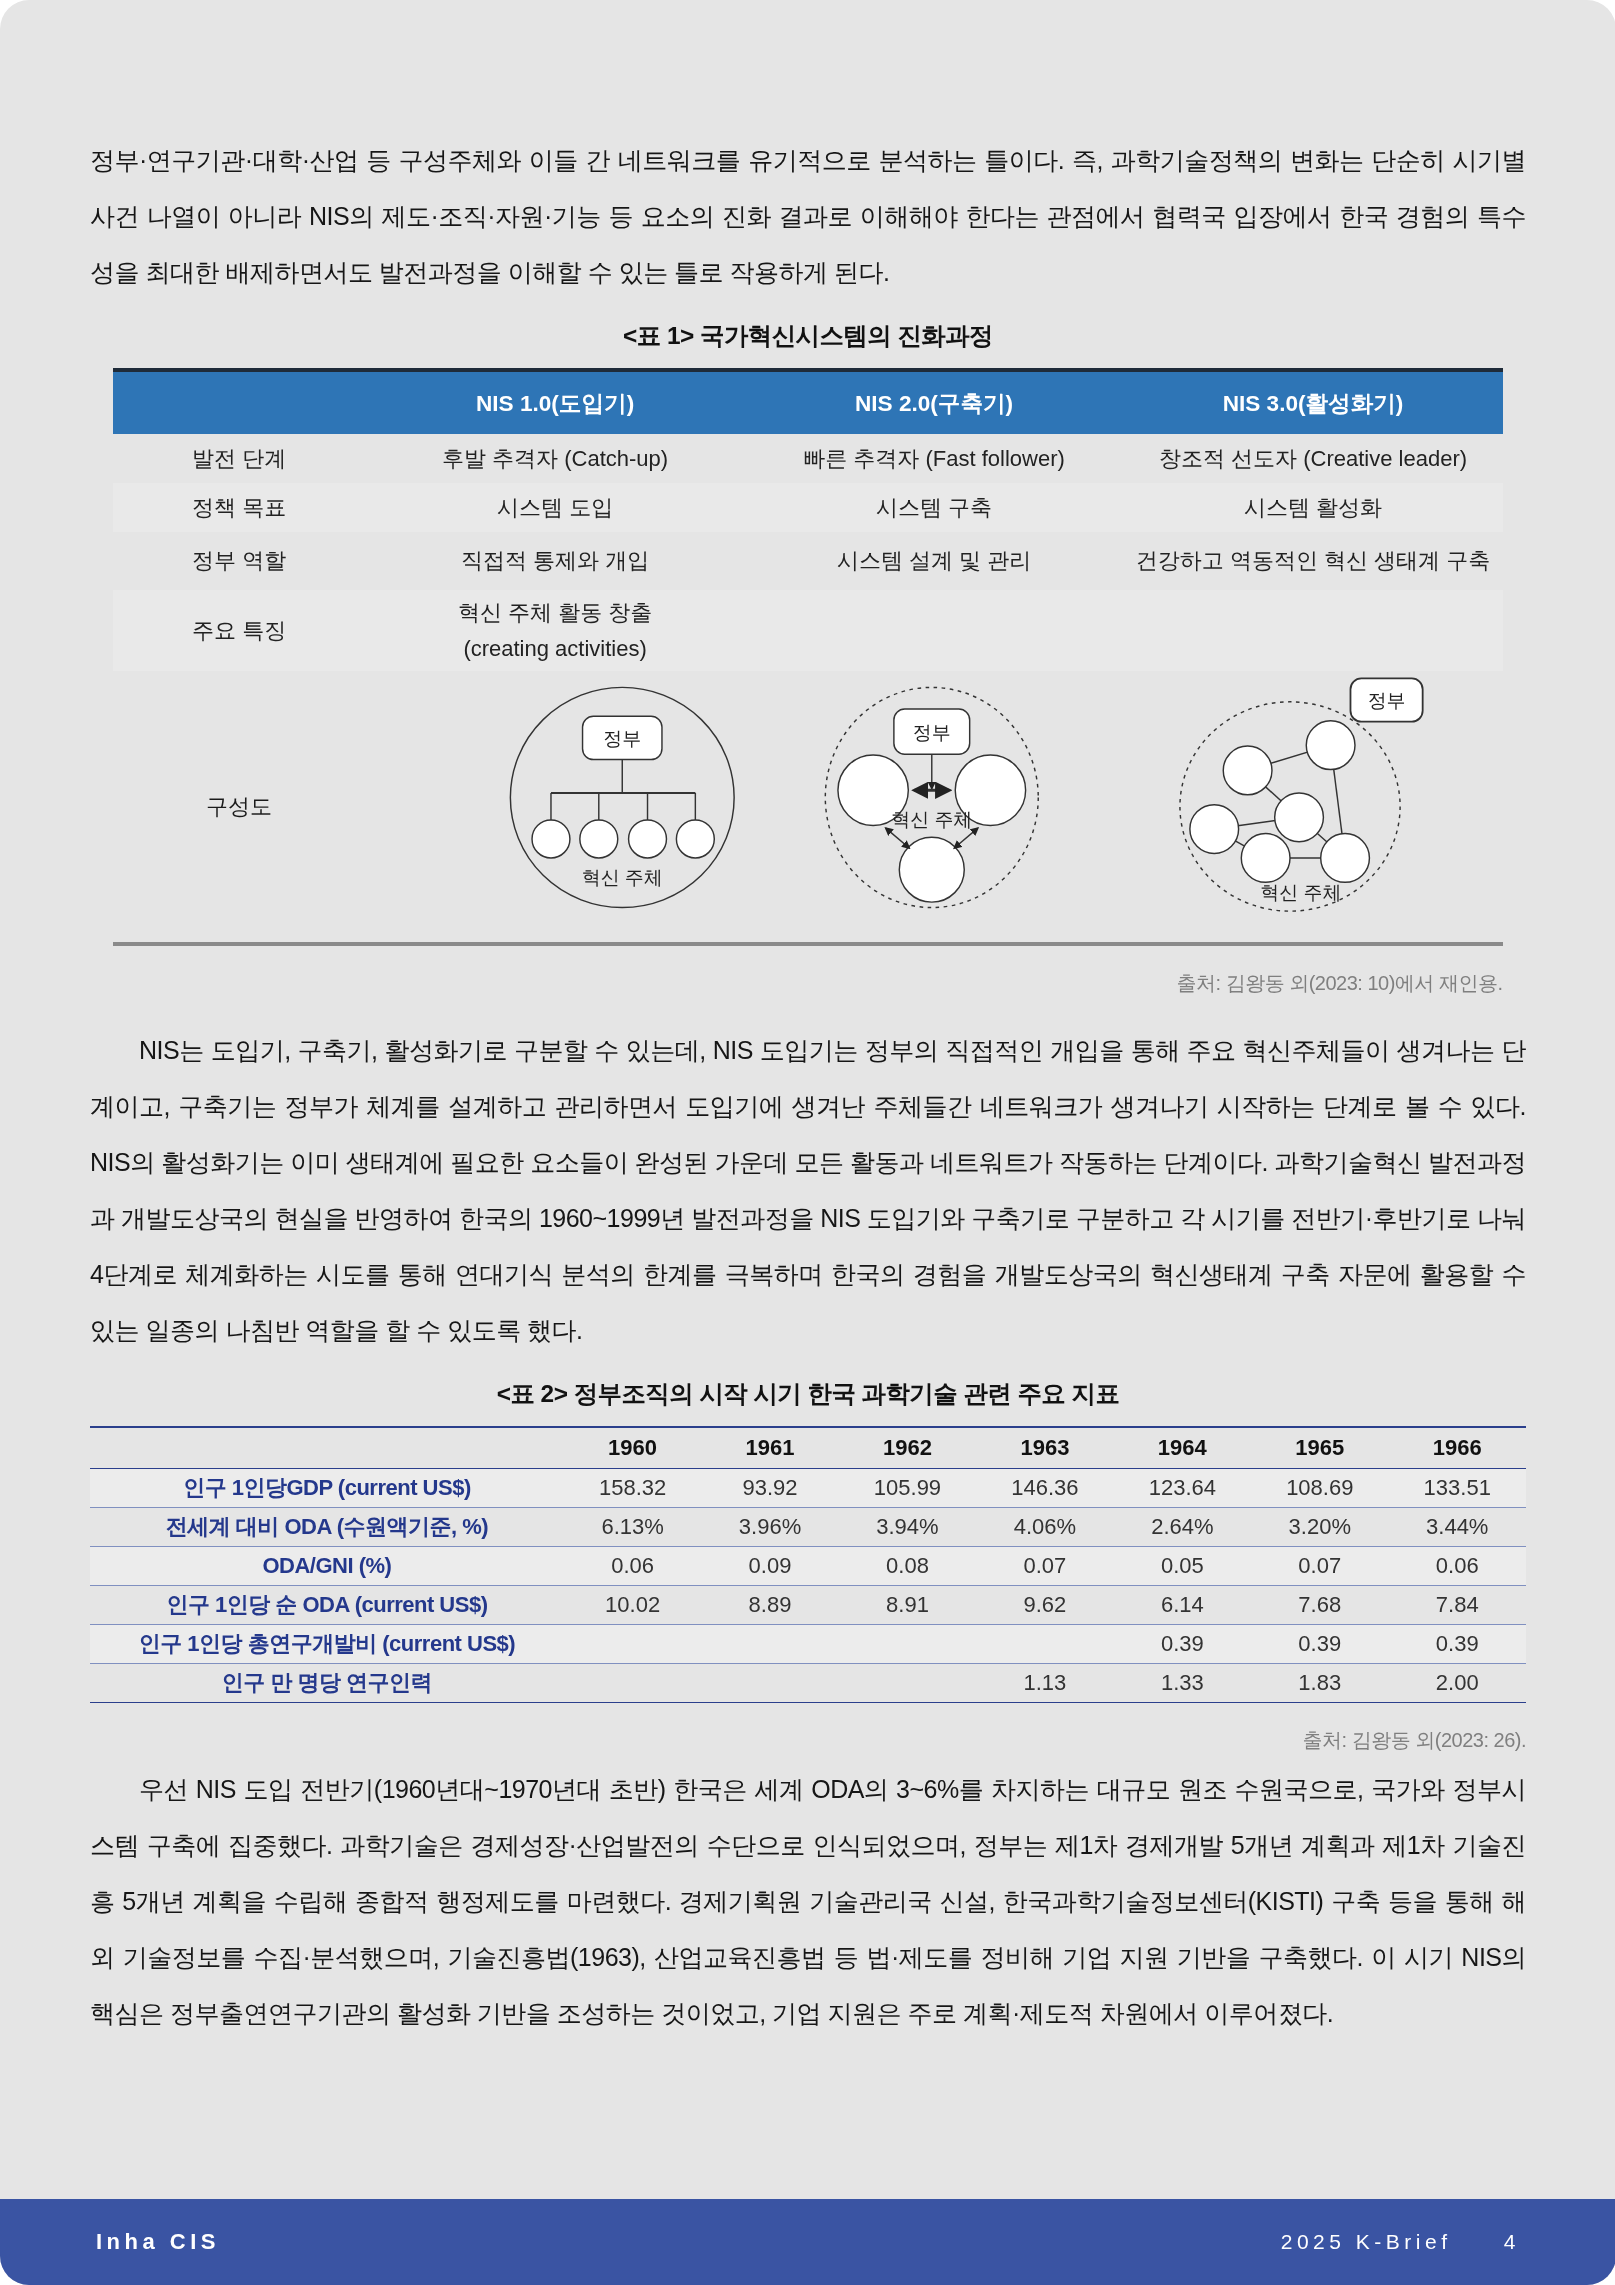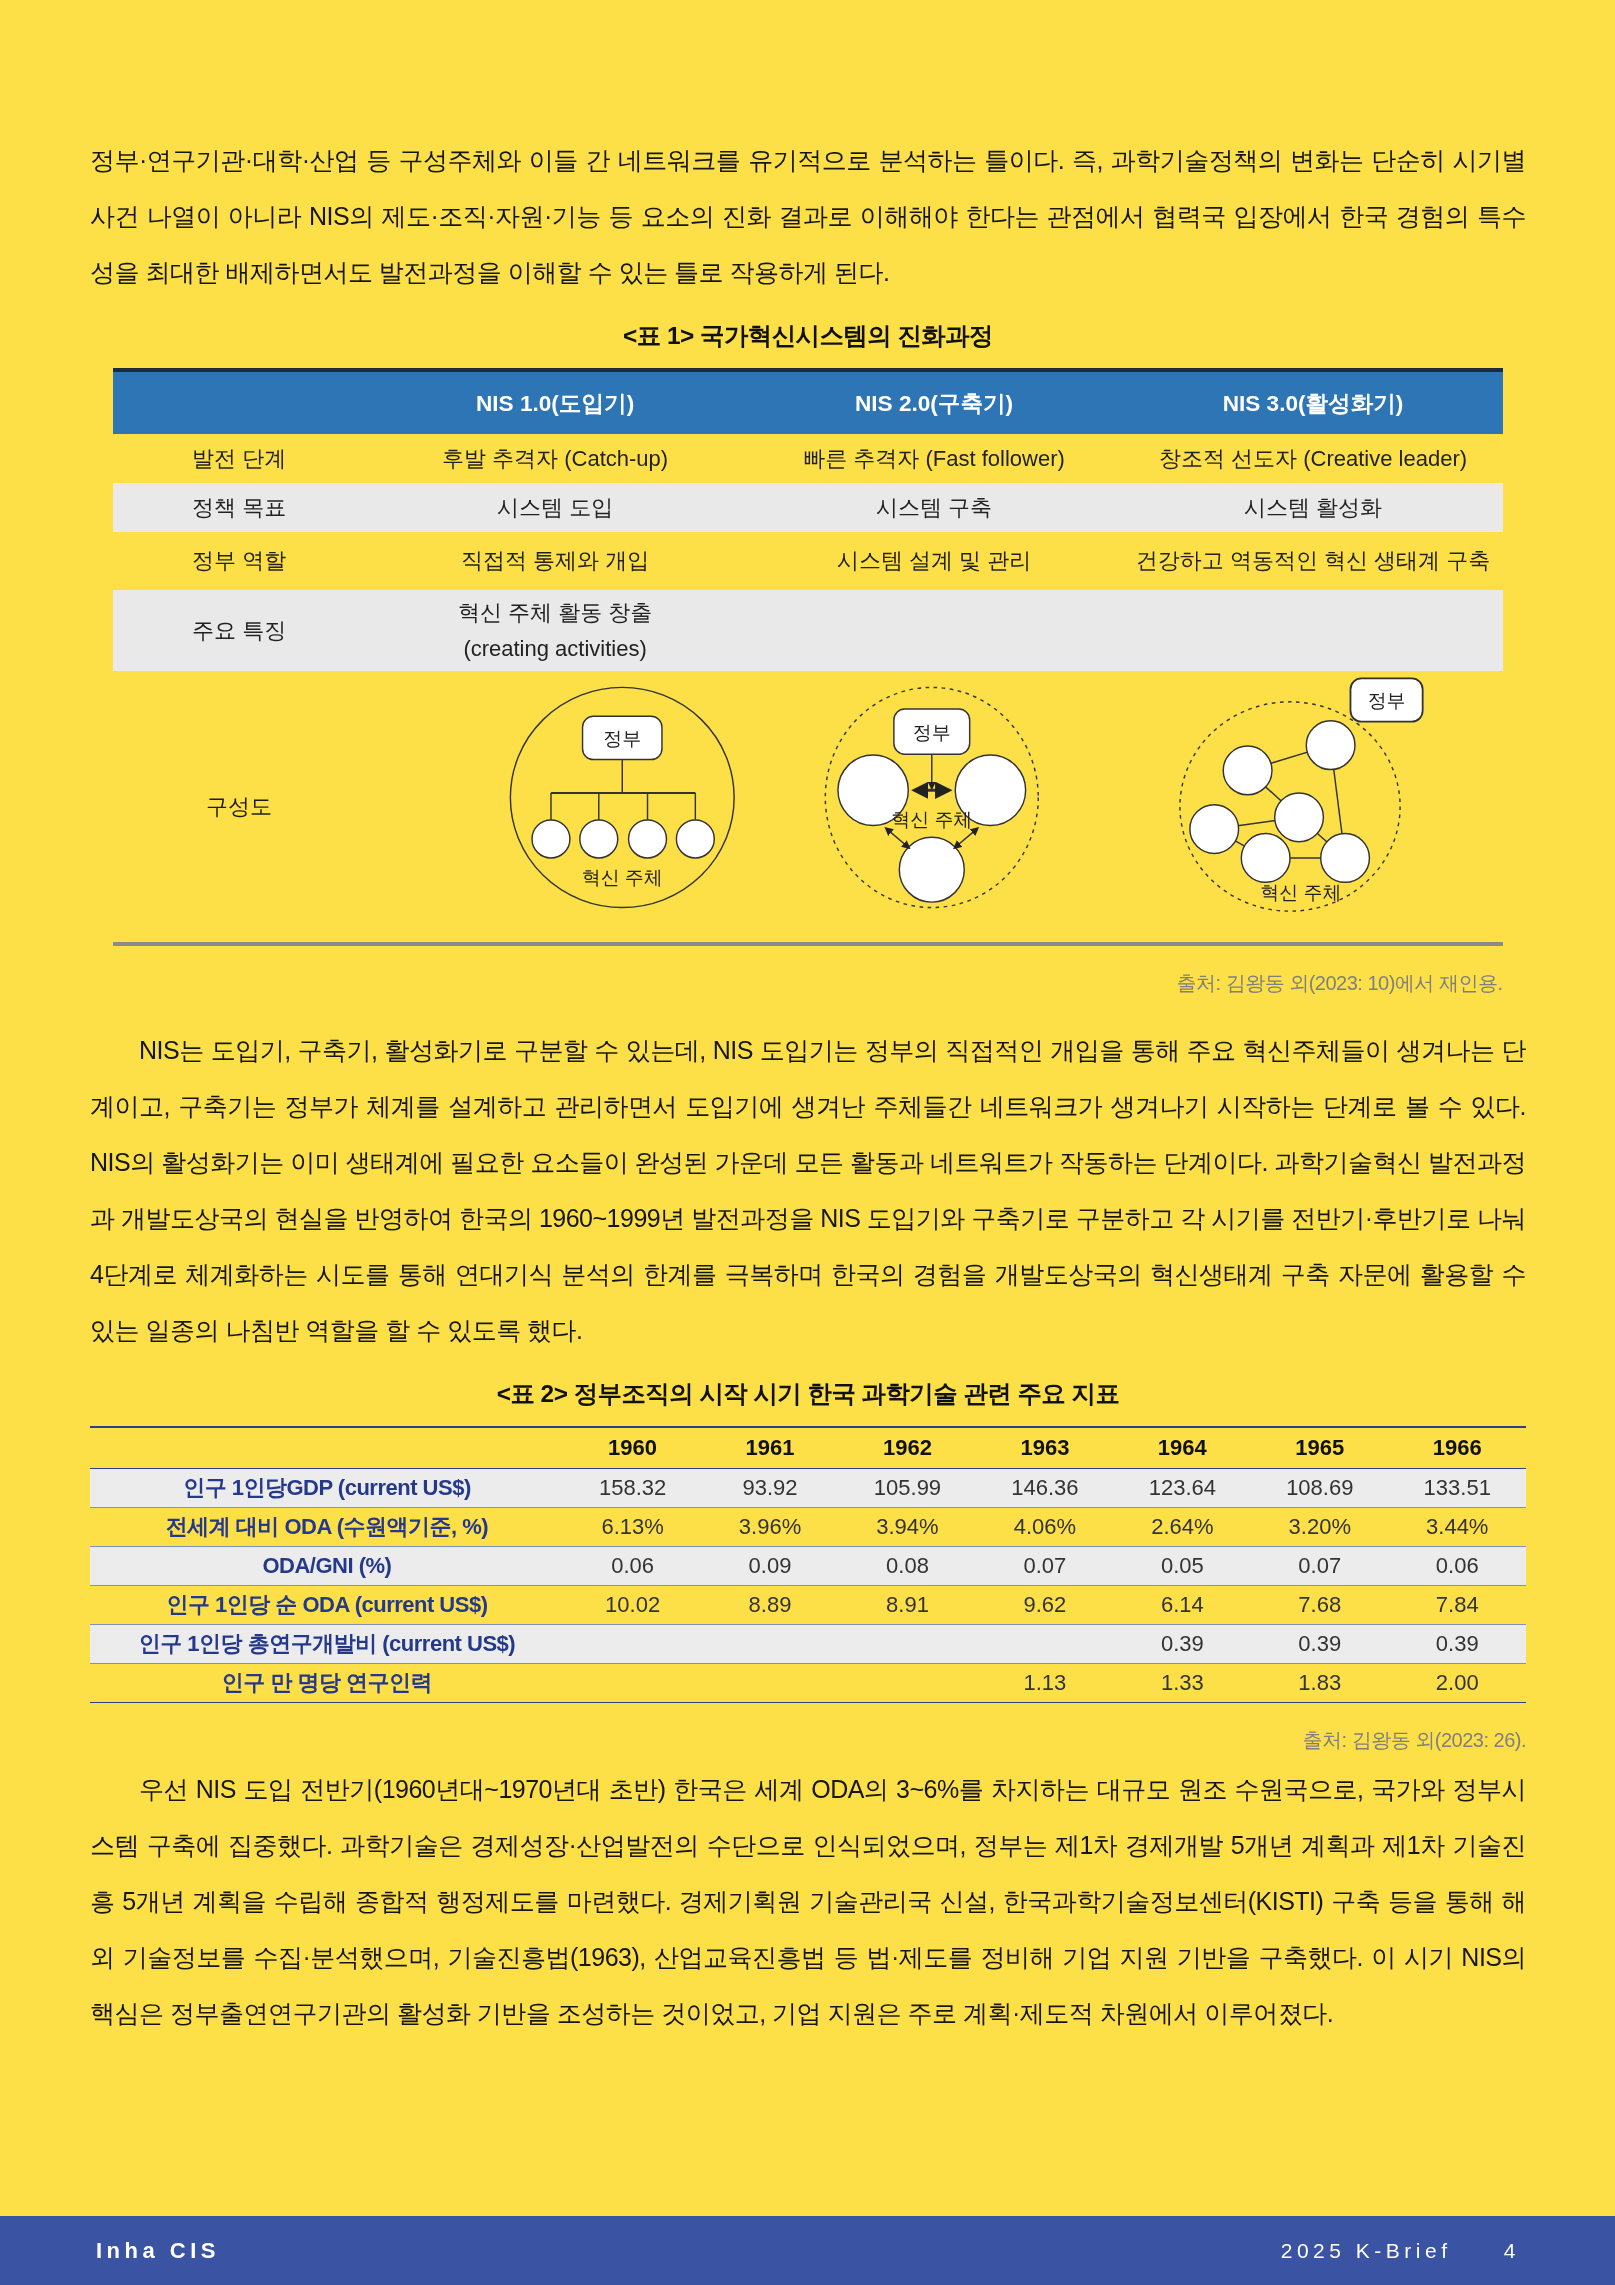--- a/index.html
+++ b/index.html
@@ -1,18 +1,18 @@
 <!DOCTYPE html>
 <html style="font-size:14.5px"><head>
 <meta charset="utf-8">
 <style>
   html,body { margin:0; padding:0; background:#fff; }
   .page {
-    position:relative; width:1616px; height:2285px; background:#fde047;
-    font-family:"Liberation Sans","DejaVu Sans",sans-serif; color:#1a1a1a; overflow:hidden;
+    position:relative; width:1616px; height:2285px; background:#e5e5e5;
+    font-family:"Liberation Sans","DejaVu Sans",sans-serif; color:#1a1a1a; overflow:hidden;border-radius:29px;
   }
   .content { padding:132px 90px 0 90px; }
   .para { font-size:25px; line-height:56px; text-align:justify; margin:0; letter-spacing:-0.5px; color:#161616; }
   .para.indent { text-indent:49px; }
   .tcaption { font-size:24.4px; font-weight:600; text-align:center; margin:20px 0 16.3px 0; color:#111; letter-spacing:-0.5px; }
 
   
   .t1 { margin:0 23.5px 0 22.6px; border-top:4.5px solid #1f2b39; border-bottom:4.5px solid #8a8a8a; }
   .t1 .trow { display:grid; grid-template-columns:253px 1fr 1fr 1fr; align-items:center; text-align:center; }
   .t1 .thead { background:#2e75b6; color:#fff; font-weight:bold; font-size:22.6px; height:62px; }
@@ -33,21 +33,21 @@
   table.t2 { width:100%; border-collapse:collapse; table-layout:fixed; margin-top:11px;
              border-top:2.7px solid #2b3f8c; border-bottom:1.8px solid #2b3f8c; font-size:22px; }
   .t2 th, .t2 td { height:38px; padding:0; text-align:center; }
   .t2 thead th { height:40px; font-weight:bold; color:#111; border-bottom:1.8px solid #2b3f8c; }
   .t2 tbody tr + tr { border-top:0.9px solid #8090c0; }
   .t2 td.lbl { color:#24388c; font-weight:bold; letter-spacing:-0.5px; }
   .t2 tr.gray td { background:#ececec; }
   .t2 td.val { color:#333; }
 
   
-  .footer { position:absolute; left:0; bottom:0; width:100%; height:69px; background:#3a54a3; color:#fff;
+  .footer { position:absolute; left:0; bottom:0; width:100%; height:86px; background:#3a54a3; color:#fff;
             display:flex; align-items:center; justify-content:space-between; padding:0 96px; box-sizing:border-box; }
   .footer .fl { font-size:22px; font-weight:bold; letter-spacing:4.5px; }
   .footer .fr { font-size:21px; letter-spacing:4.5px; }
   .footer .pn { margin-left:42px; }
 </style>
 </head>
 <body>
 
 <div class="page">
   <div class="content">

